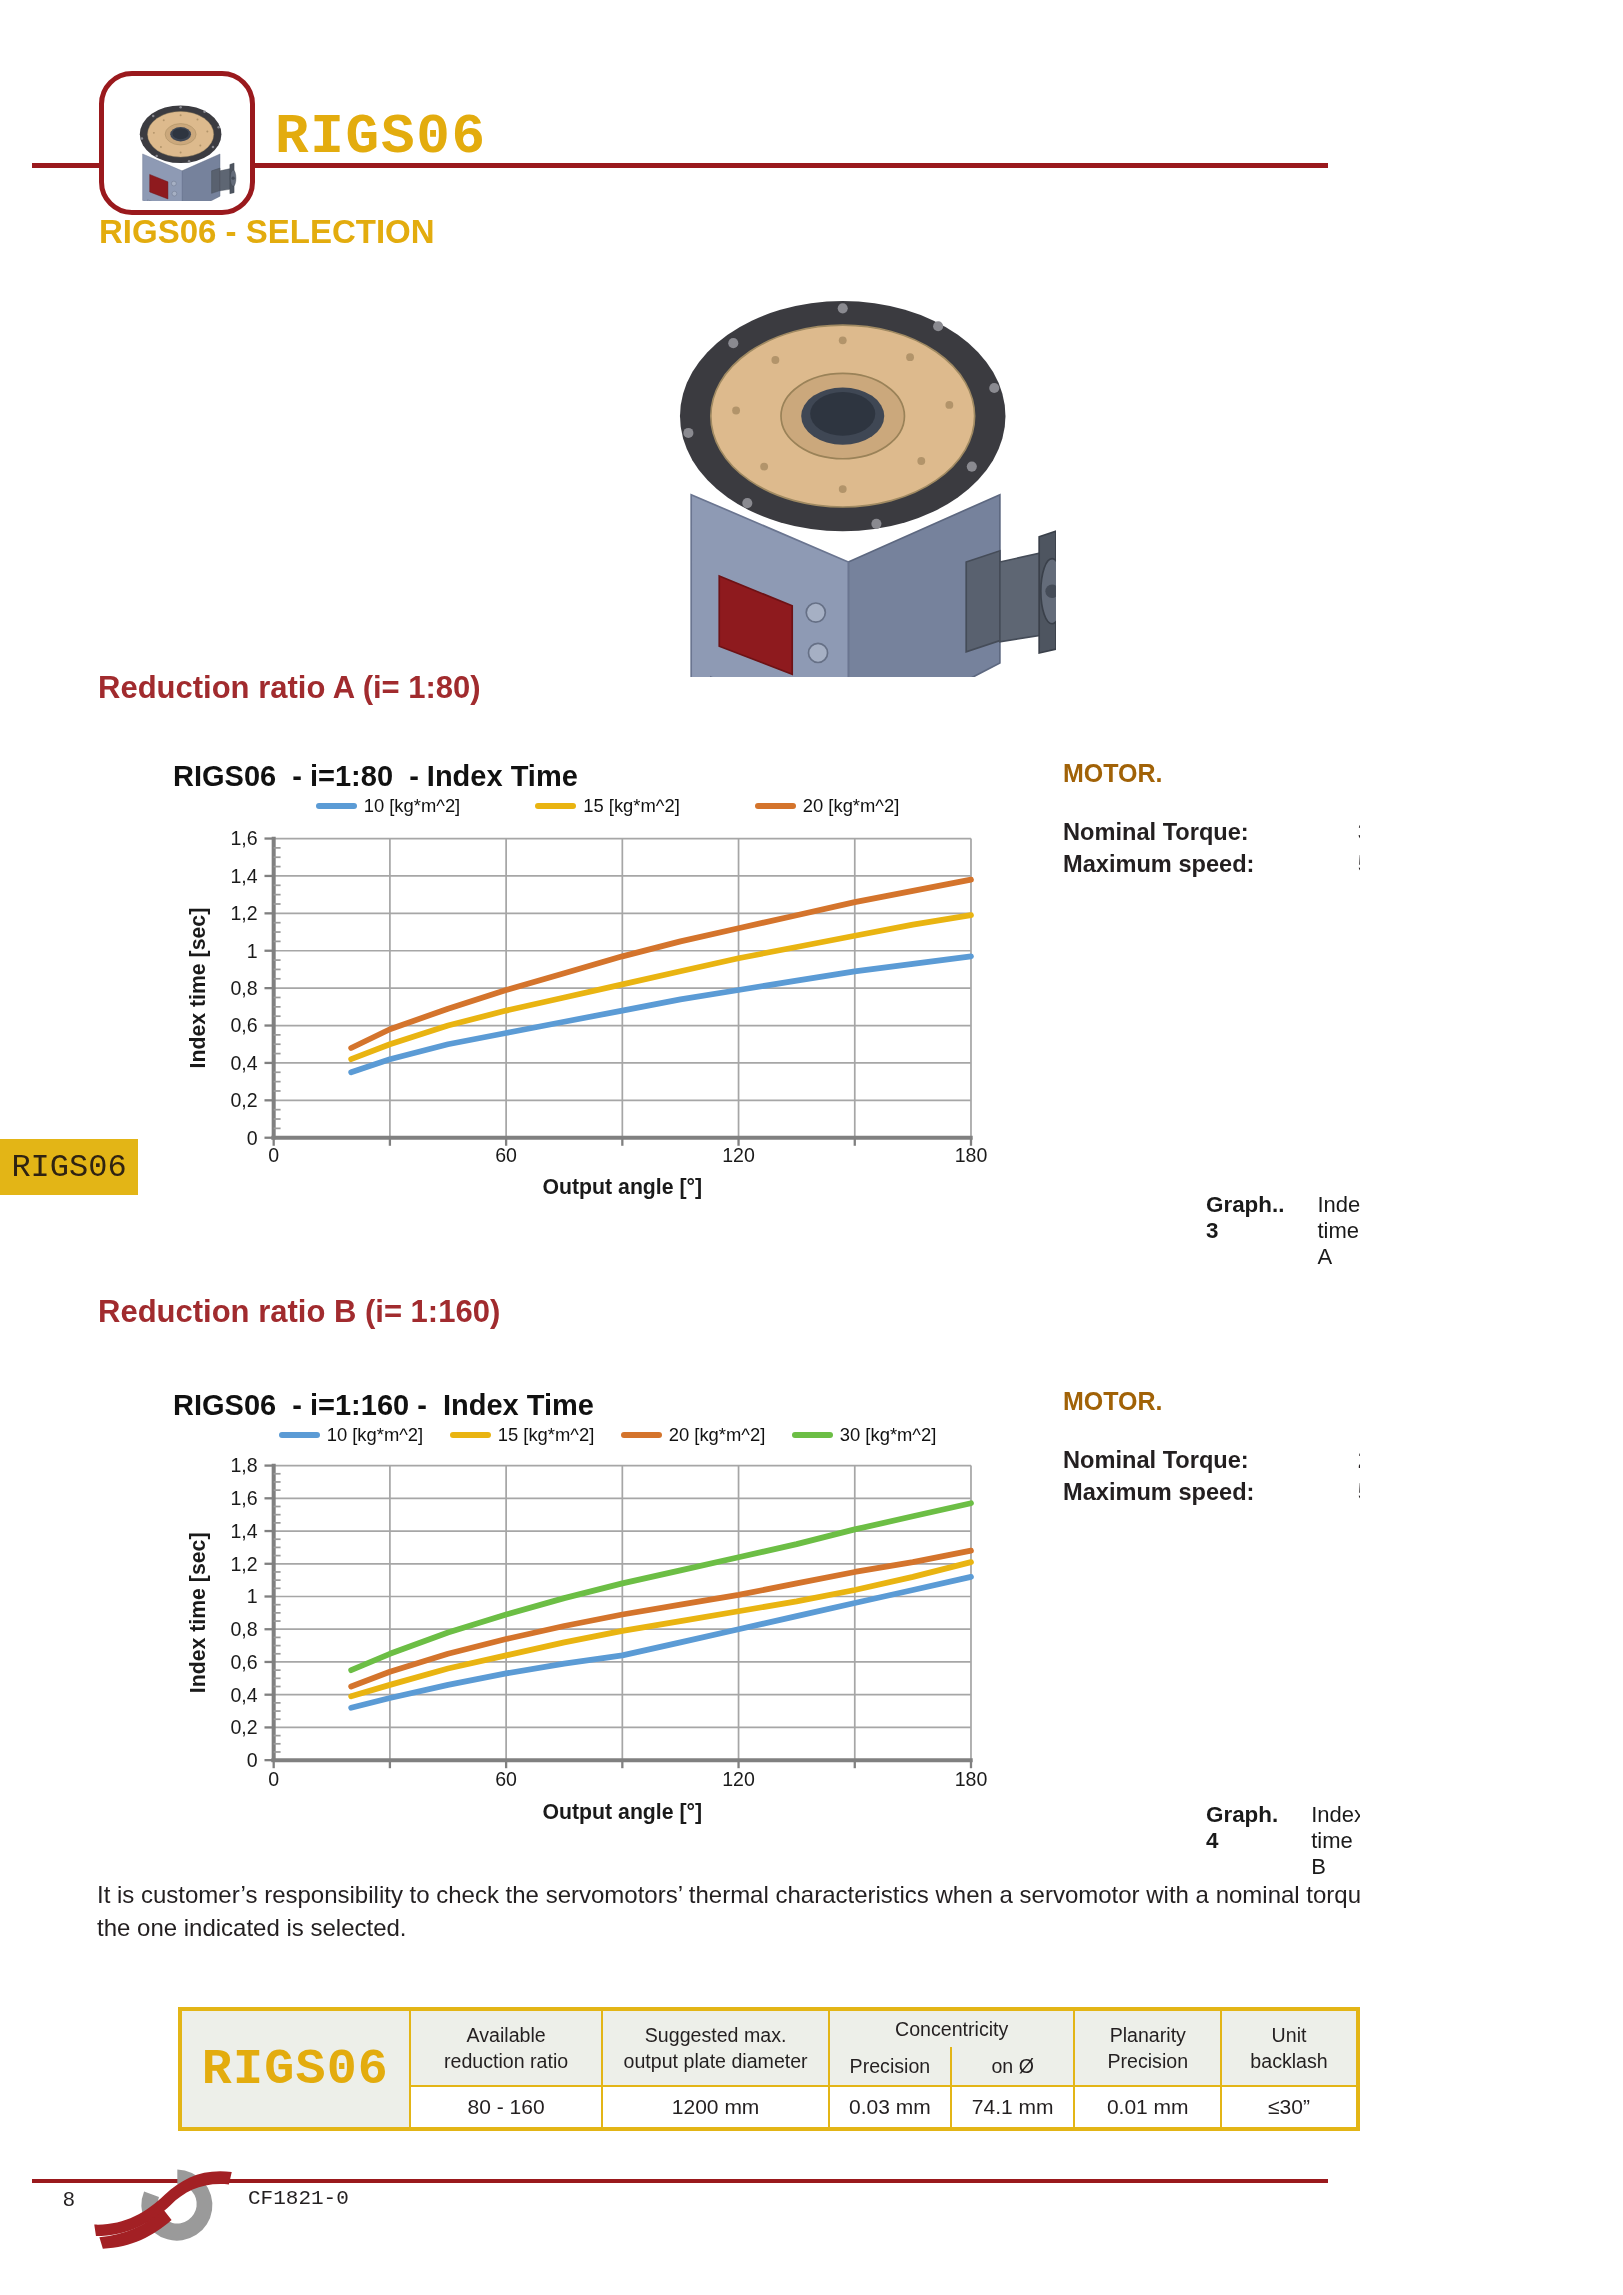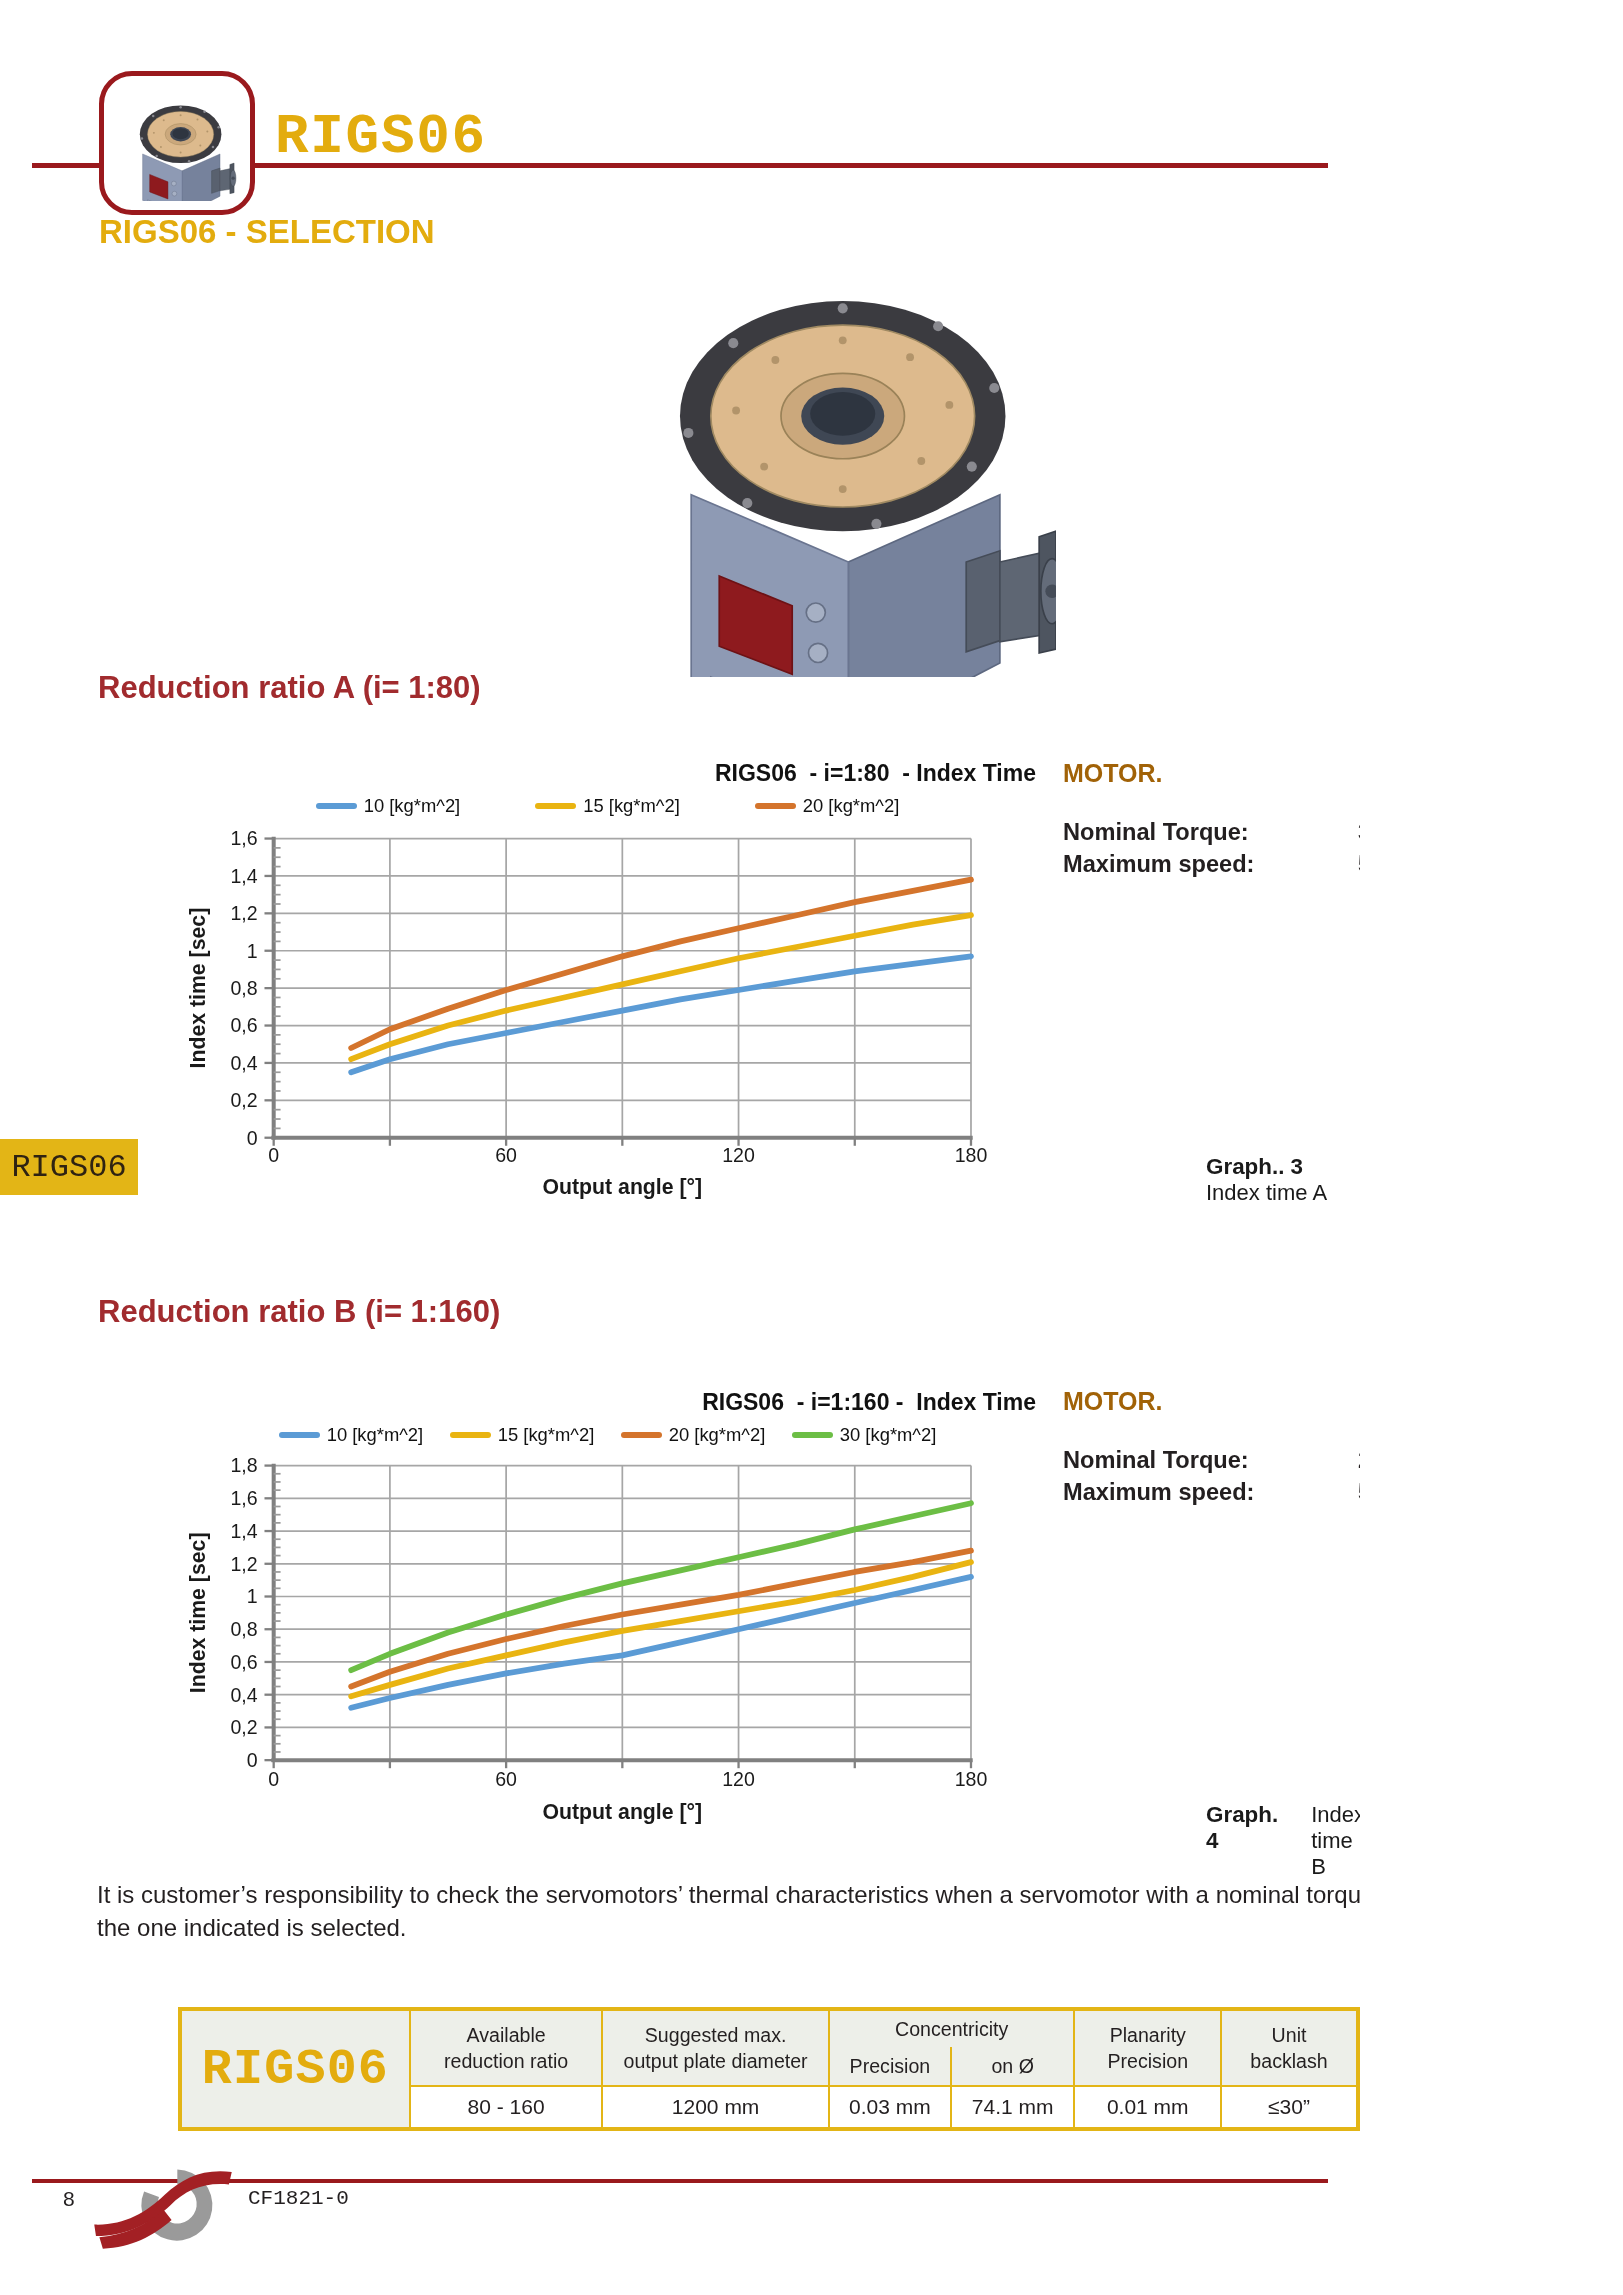--- a/index.html
+++ b/index.html
@@ -20,22 +20,22 @@
     color:#E3AC0E;letter-spacing:1.7px;z-index:2;white-space:pre;
   }
   .section-title{
     position:absolute;left:99px;top:213px;font-size:33px;font-weight:bold;color:#E3AC0E;
   }
   
   .red-heading{position:absolute;left:98px;font-size:31px;font-weight:bold;color:#A12B2E;}
   
   .chart-block{position:absolute;width:863px;}
   .chart-title{
-    position:absolute;left:0;width:863px;text-align:right;
-    font-size:23px;font-weight:bold;color:#111;white-space:pre;
+    position:absolute;left:0;width:863px;text-align:left;
+    font-size:29px;font-weight:bold;color:#111;white-space:pre;
   }
   .legend{
     position:absolute;left:3px;width:863px;display:flex;justify-content:center;
     align-items:center;
   }
   .legend-item{display:flex;align-items:center;}
   .legend-swatch{display:inline-block;width:41px;height:6.3px;border-radius:3.5px;margin-right:7px;}
   .legend-label{font-size:18.4px;color:#111;white-space:pre;}
   .chart-svg-wrap{position:absolute;left:0;}
   svg text{font-family:"Liberation Sans",sans-serif;}
@@ -269,21 +269,21 @@
         <span class="lab">Nominal Torque:</span>
         <span class="val">3.5Nm</span>
       </div>
       <div class="motor-row">
         <span class="lab">Maximum speed:</span>
         <span class="val">5000rpm</span>
       </div>
     </div>
   </div>
 
-  <div class="caption" style="top:1154px;flex-direction:column;">
+  <div class="caption" style="top:1192px;">
     <span class="b">Graph.. 3</span>
     <span class="t">Index time A</span>
   </div>
 
   <div class="side-tab">RIGS06</div>
 
   <div class="red-heading" style="top:1294px;">Reduction ratio B (i= 1:160)</div>
 
   <div id="chart1" class="chart-block" style="left:173px;top:1376px;height:460px;">
       <div class="chart-title" style="top: 12.7px;">RIGS06  - i=1:160 -  Index Time</div>

